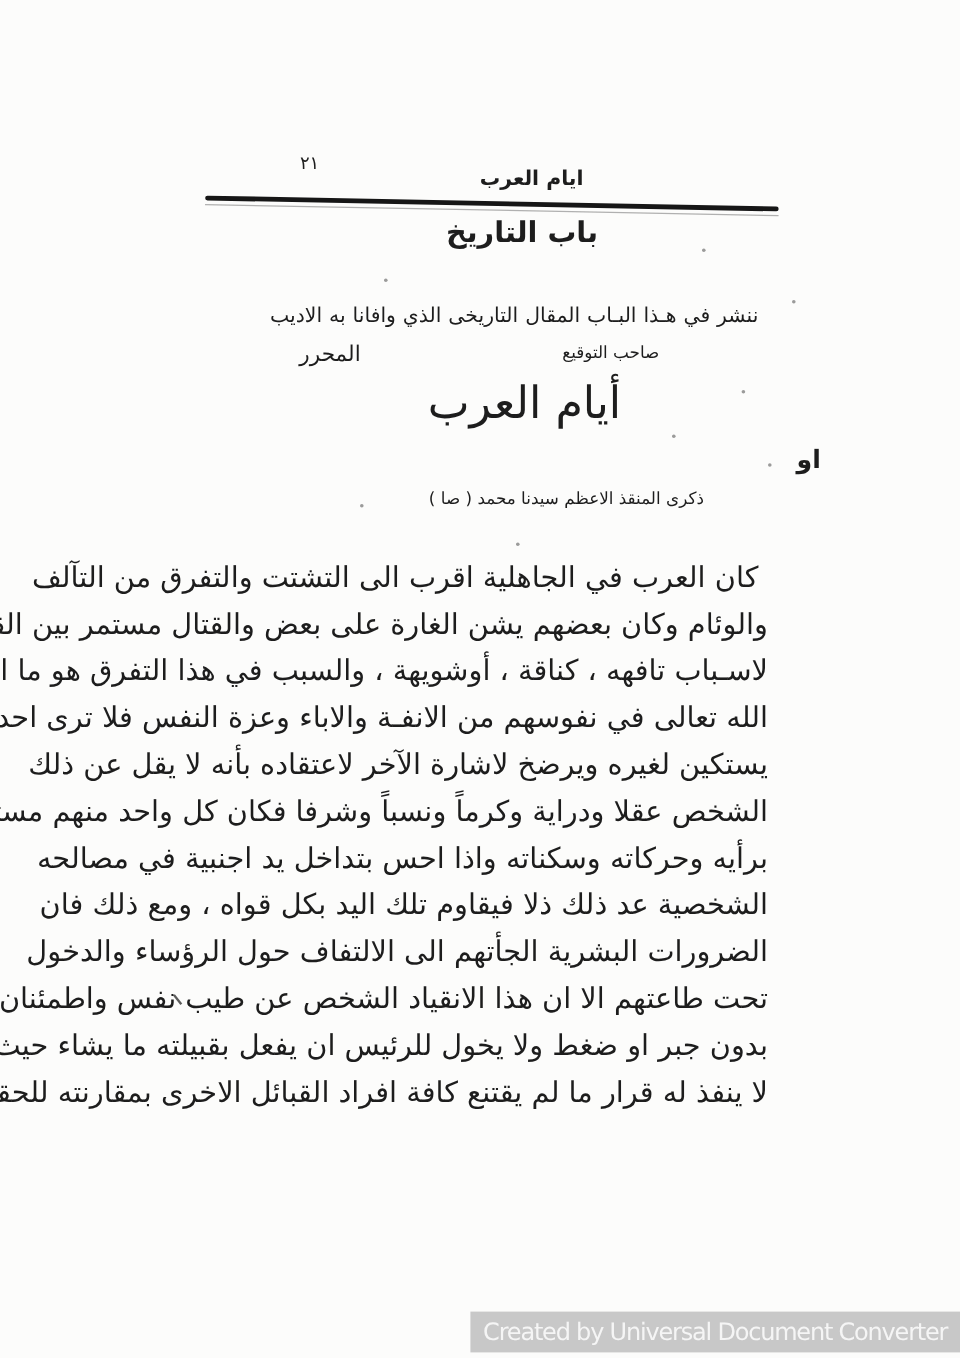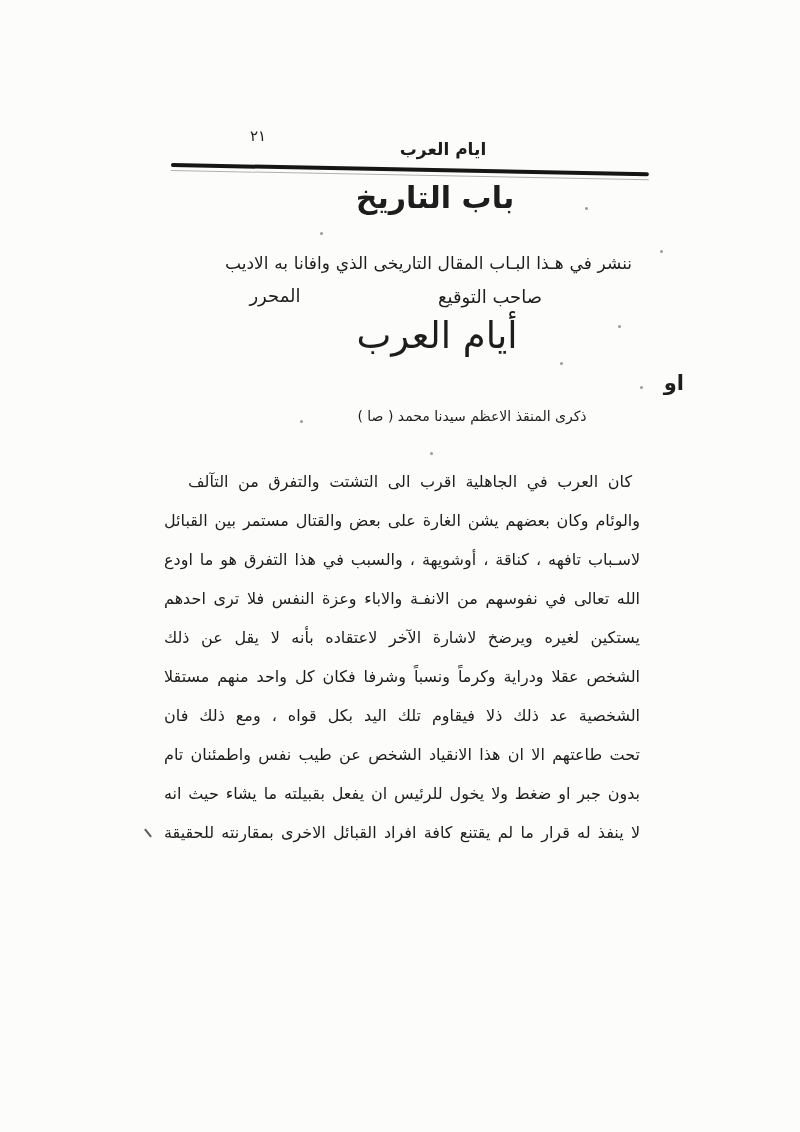--- a/index.html
+++ b/index.html
@@ -30,32 +30,32 @@
 
   .rule-wrap {
     left: 171px; top: 163px; width: 478px;
     transform: rotate(1.1deg); transform-origin: left top;
   }
   .rule-thick { height: 4px; background: #161616; border-radius: 2px; }
   .rule-thin  { height: 1px; background: #555; opacity: .45; margin-top: 3px; }
 
   .section-heading {
     left: 180px; top: 180px; width: 510px;
-    font-size: 30px; font-weight: bold; text-align: center;
+    font-size: 24px; font-weight: bold; text-align: center;
     direction: rtl;
   }
 
   .intro-line {
     left: 225px; top: 250px; width: 407px;
     font-size: 17px; direction: rtl; text-align: justify;
     text-align-last: justify; line-height: 26px;
   }
   .byline-right {
-    left: 422px; top: 286px; width: 120px;
-    font-size: 18px; text-align: right; direction: rtl;
+    left: 449px; top: 286px; width: 120px;
+    font-size: 14px; text-align: center; direction: rtl;
   }
   .byline-left {
     left: 240px; top: 285px; width: 70px;
     font-size: 18px; text-align: center; direction: rtl;
   }
 
   .article-title {
     left: 190px; top: 314px; width: 494px;
     font-size: 37px; font-weight: normal; text-align: center;
     direction: rtl;
@@ -69,21 +69,21 @@
     left: 217px; top: 408px; width: 510px;
     font-size: 14px; text-align: center; direction: rtl;
   }
 
   .body-text {
     left: 164px; top: 462px; width: 476px;
     direction: rtl;
   }
   .body-line {
     height: 39px; line-height: 39px;
-    font-size: 16px;
+    font-size: 24px;
     text-align: justify; text-align-last: justify;
     white-space: nowrap;
   }
   .body-line.first { padding-right: 8px; padding-left: 24px; }
 
   .speck {
     width: 3px; height: 3px; border-radius: 50%;
     background: #4a4a4a; opacity: .55;
   }
   .tick-mark {
@@ -123,32 +123,35 @@
   <div class="abs article-conjunction">او</div>
   <div class="abs article-subtitle">ذكرى المنقذ الاعظم سيدنا محمد ( صا )</div>
 
   <div class="abs body-text">
     <div class="body-line first">كان العرب في الجاهلية اقرب الى التشتت والتفرق من التآلف</div>
     <div class="body-line">والوئام وكان بعضهم يشن الغارة على بعض والقتال مستمر بين القبائل</div>
     <div class="body-line">لاسـباب تافهه ، كناقة ، أوشويهة ، والسبب في هذا التفرق هو ما اودع</div>
     <div class="body-line">الله تعالى في نفوسهم من الانفـة والاباء وعزة النفس فلا ترى احدهم</div>
     <div class="body-line">يستكين لغيره ويرضخ لاشارة الآخر لاعتقاده بأنه لا يقل عن ذلك</div>
     <div class="body-line">الشخص عقلا ودراية وكرماً ونسباً وشرفا فكان كل واحد منهم مستقلا</div>
+    <div class="body-line">برأيه وحركاته وسكناته واذا احس بتداخل يد اجنبية في مصالحه</div>
     <div class="body-line">الشخصية عد ذلك ذلا فيقاوم تلك اليد بكل قواه ، ومع ذلك فان</div>
+    <div class="body-line">الضرورات البشرية الجأتهم الى الالتفاف حول الرؤساء والدخول</div>
     <div class="body-line">تحت طاعتهم الا ان هذا الانقياد الشخص عن طيب نفس واطمئنان تام</div>
     <div class="body-line">بدون جبر او ضغط ولا يخول للرئيس ان يفعل بقبيلته ما يشاء حيث انه</div>
     <div class="body-line">لا ينفذ له قرار ما لم يقتنع كافة افراد القبائل الاخرى بمقارنته للحقيقة</div>
   </div>
 
   <div>
     <div class="abs speck" style="left:618px; top:325px;"></div>
     <div class="abs speck" style="left:560px; top:362px;"></div>
     <div class="abs speck" style="left:640px; top:386px;"></div>
     <div class="abs speck" style="left:300px; top:420px;"></div>
     <div class="abs speck" style="left:660px; top:250px;"></div>
     <div class="abs speck" style="left:320px; top:232px;"></div>
     <div class="abs speck" style="left:585px; top:207px;"></div>
     <div class="abs speck" style="left:430px; top:452px;"></div>
     <div class="abs tick-mark"></div>
   </div>
 
+  <div class="abs watermark-bar">Created by Universal Document Converter</div>
 
 </div>
 
 </body></html>

